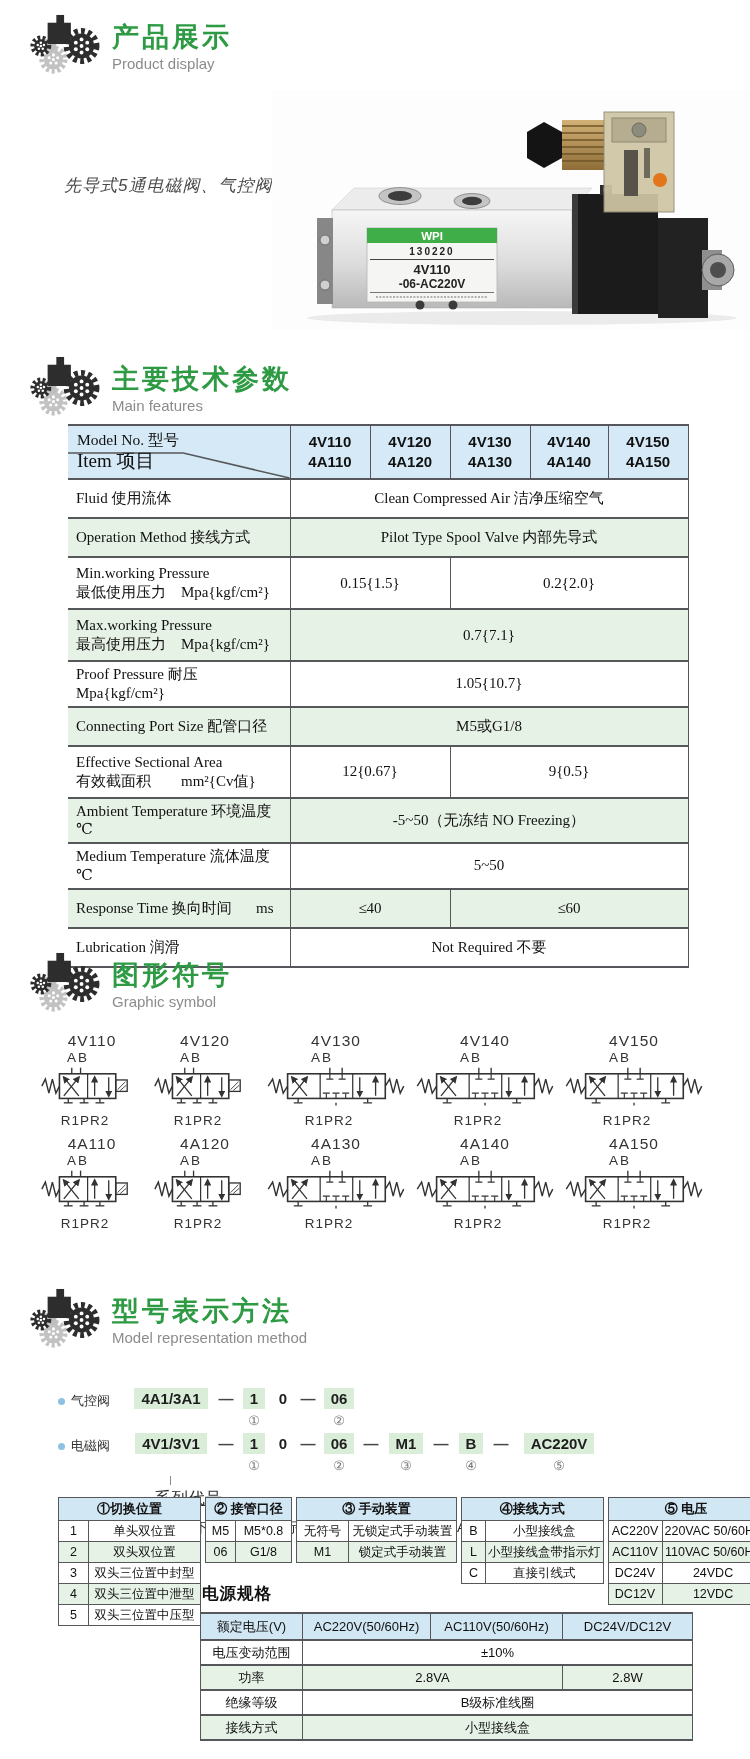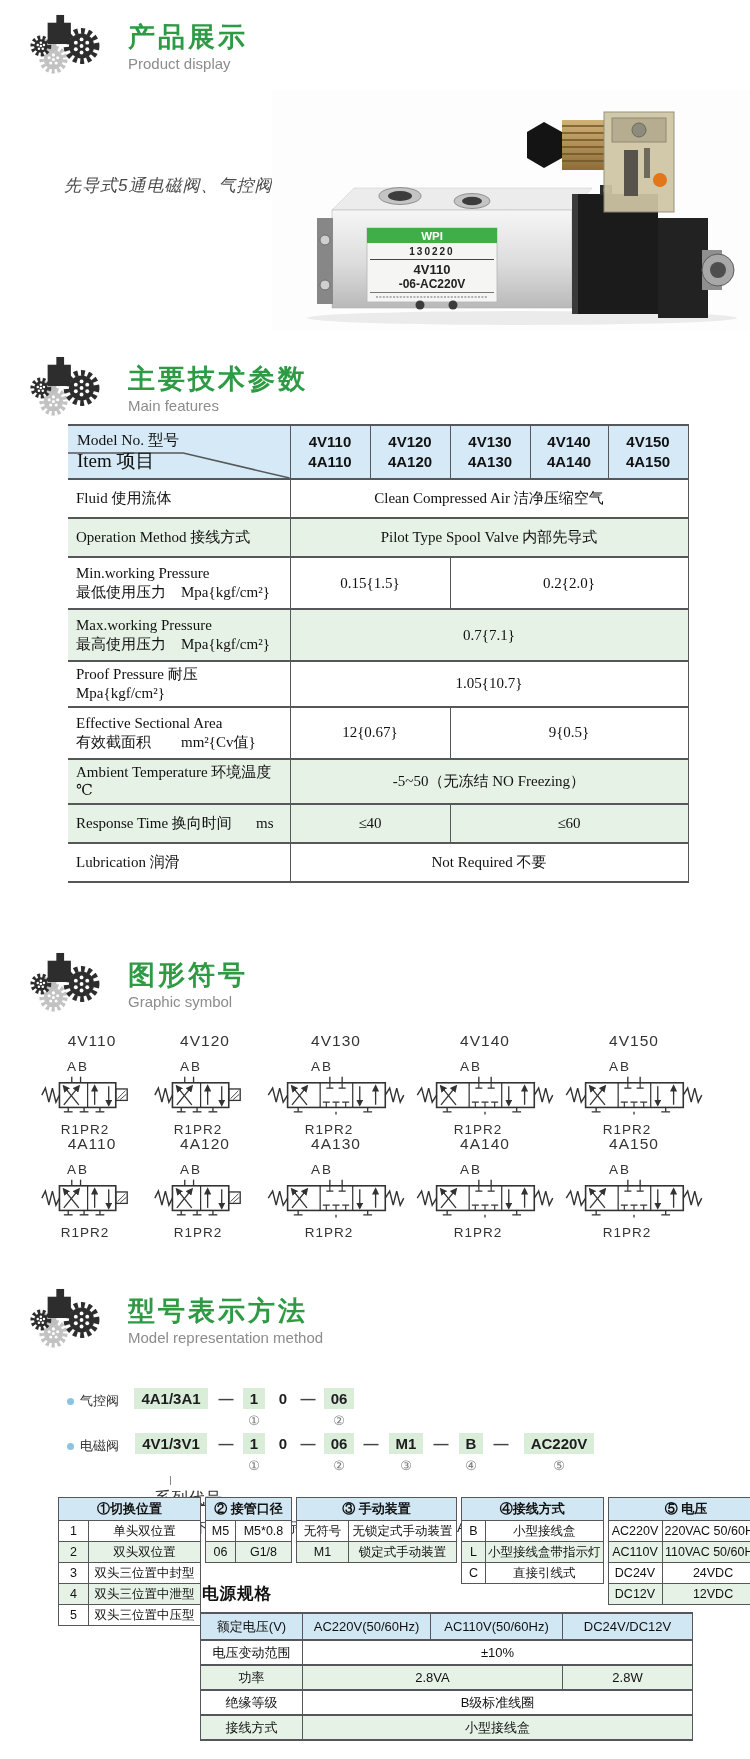--- a/index.html
+++ b/index.html
@@ -1,20 +1,20 @@
 <!DOCTYPE html>
 <html><head>
 <meta charset="utf-8">
 <style>
   html,body{margin:0;padding:0;background:#fff;}
   .page{position:relative;width:750px;height:1759px;background:#fff;overflow:hidden;
         font-family:"Liberation Sans",sans-serif;color:#222;}
 
   
-  .sec{position:absolute;left:30px;display:flex;align-items:flex-start;gap:24px;}
+  .sec{position:absolute;left:30px;display:flex;align-items:flex-start;gap:8px;}
   .sec-icon{width:74px;height:62px;flex:0 0 auto;}
   .sec-zh{font-size:27px;font-weight:bold;color:#2e9b44;letter-spacing:3px;margin-top:9px;line-height:1.1;}
   .sec-en{font-size:15px;color:#8c8c8c;margin-top:2px;}
 
   
   .caption{position:absolute;left:64px;top:174px;font-size:17px;color:#4a4a4a;letter-spacing:1px;font-style:italic;}
   .photo{position:absolute;left:272px;top:90px;width:478px;height:240px;}
 
   
   .spec-wrap{position:absolute;left:68px;top:424px;}
@@ -30,29 +30,29 @@
   .mcell{font-family:"Liberation Sans",sans-serif;font-weight:bold;font-size:16.5px;line-height:1.35;}
   .corner{position:relative;}
   .corner svg.diag{position:absolute;left:0;top:0;width:100%;height:100%;}
   .c-top{position:absolute;top:4px;left:9px;font-size:15.5px;}
   .c-bot{position:absolute;bottom:4px;left:9px;font-size:19px;}
 
   
   .symrow{position:absolute;left:40px;width:664px;display:flex;justify-content:space-between;align-items:flex-start;}
   .sym{text-align:center;}
   .sname{font-size:15.5px;color:#333;letter-spacing:1px;}
-  .sab{font-size:13.5px;color:#333;letter-spacing:2px;margin:9px 28px 0 0;}
+  .sab{font-size:13.5px;color:#333;letter-spacing:2px;margin:0 28px 0 0;}
   .sports{font-size:13.5px;color:#333;letter-spacing:1px;margin-right:14px;}
 
   
   .codes{position:absolute;left:58px;top:1388px;width:640px;}
   .code-line{display:flex;align-items:flex-start;}
   .code-line + .code-line{margin-top:4px;}
   .slot{display:flex;flex-direction:column;align-items:center;}
-  .blbl{display:flex;align-items:center;gap:6px;width:70px;font-size:13px;color:#333;padding-top:4px;flex:0 0 auto;justify-content:center;}
+  .blbl{display:flex;align-items:center;gap:6px;width:70px;font-size:13px;color:#333;padding-top:4px;flex:0 0 auto;}
   .dot{width:7px;height:7px;border-radius:50%;background:#8cc3e3;flex:0 0 auto;}
   .code-box{background:#d9edd9;font-weight:bold;font-size:15px;padding:2px 7px;color:#1d1d1d;white-space:nowrap;}
   .code-plain{font-weight:bold;font-size:15px;padding:2px 4px;color:#1d1d1d;}
   .code-dash{font-weight:bold;font-size:15px;padding:2px 6px;color:#444;}
   .code-circ{color:#7b7b7b;font-size:13px;margin-top:4px;height:16px;}
   .series{margin:2px 0 0 96px;font-size:17px;color:#333;text-decoration:underline;}
   .series .tick{display:block;width:1px;height:9px;background:#888;margin:0 0 2px 16px;}
   .note{margin:9px 0 0 42px;font-size:13.5px;color:#222;}
 
   
@@ -326,31 +326,39 @@
         <td class="lab bg-g">
           <div>Max.working Pressure</div>
           <div>最高使用压力　Mpa{kgf/cm²}</div>
         </td>
         <td class="v bg-g" colspan="5">0.7{7.1}</td>
       </tr>
       <tr class="h1 bg-w">
         <td class="lab">Proof Pressure 耐压　Mpa{kgf/cm²}</td>
         <td class="v" colspan="5">1.05{10.7}</td>
       </tr>
+      <tr class="h1">
+        <td class="lab bg-g">Connecting Port Size 配管口径</td>
+        <td class="v bg-g" colspan="5">M5或G1/8</td>
+      </tr>
       <tr class="h2 bg-w">
         <td class="lab">
           <div>Effective Sectional Area</div>
           <div>有效截面积　　mm²{Cv值}</div>
         </td>
         <td class="v" colspan="2">12{0.67}</td>
         <td class="v" colspan="3">9{0.5}</td>
       </tr>
       <tr class="h1">
         <td class="lab bg-g">Ambient Temperature 环境温度　℃</td>
         <td class="v bg-g" colspan="5">-5~50（无冻结  NO Freezing）</td>
+      </tr>
+      <tr class="h1 bg-w">
+        <td class="lab">Medium Temperature 流体温度　℃</td>
+        <td class="v" colspan="5">5~50</td>
       </tr>
       <tr class="h1">
         <td class="lab bg-g">
           <span class="unit">ms</span>
           <span>Response Time 换向时间</span>
         </td>
         <td class="v bg-g" colspan="2">≤40</td>
         <td class="v bg-g" colspan="3">≤60</td>
       </tr>
       <tr class="h1 bg-w">

